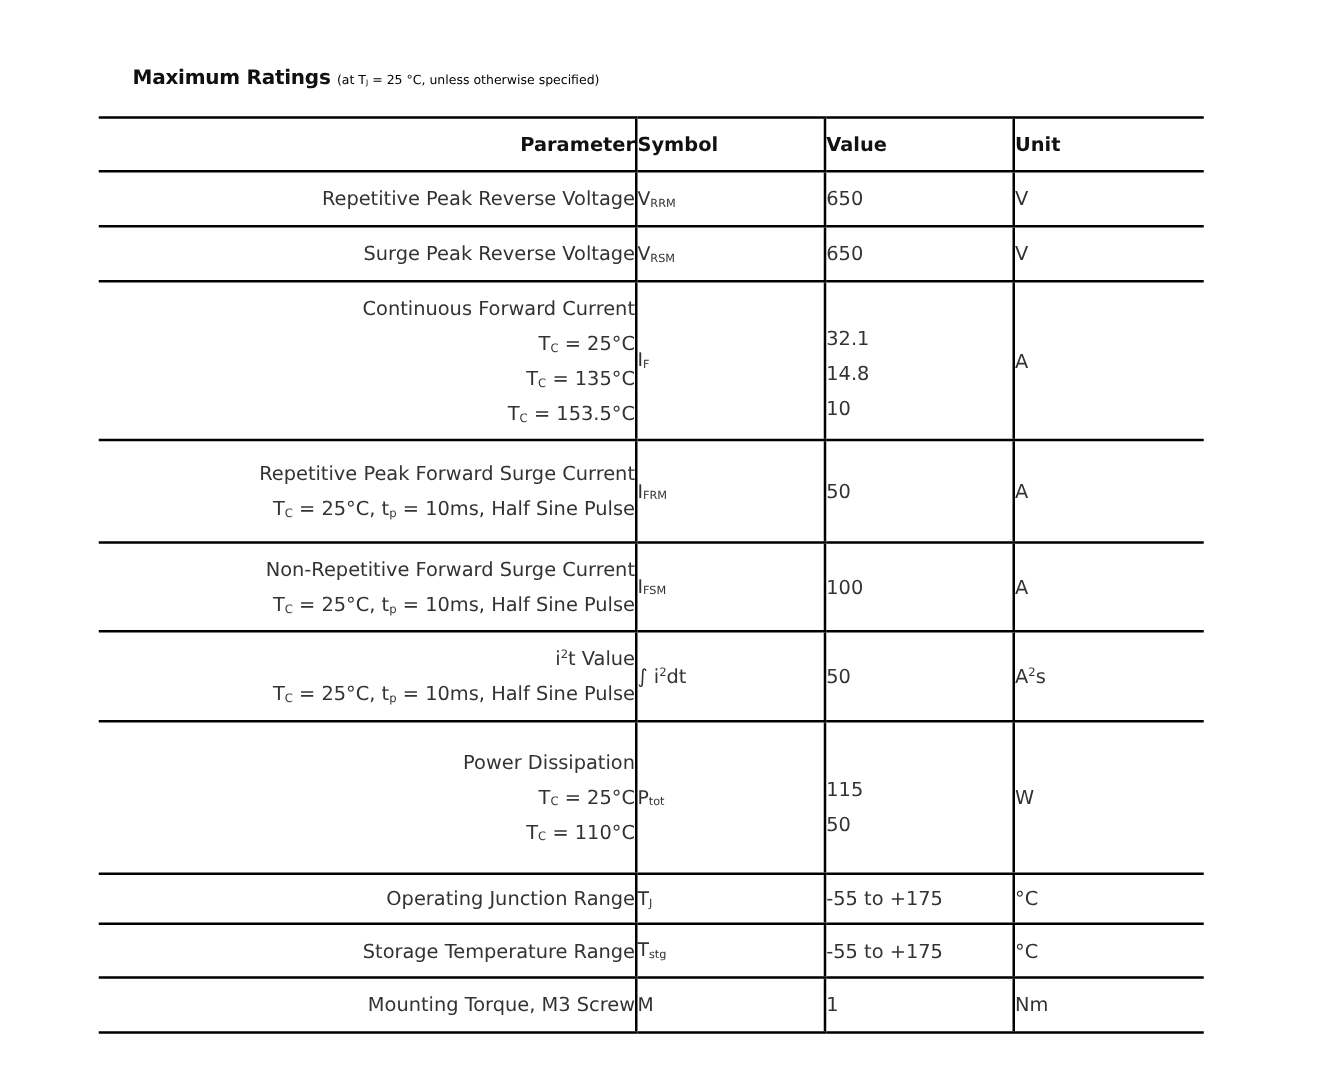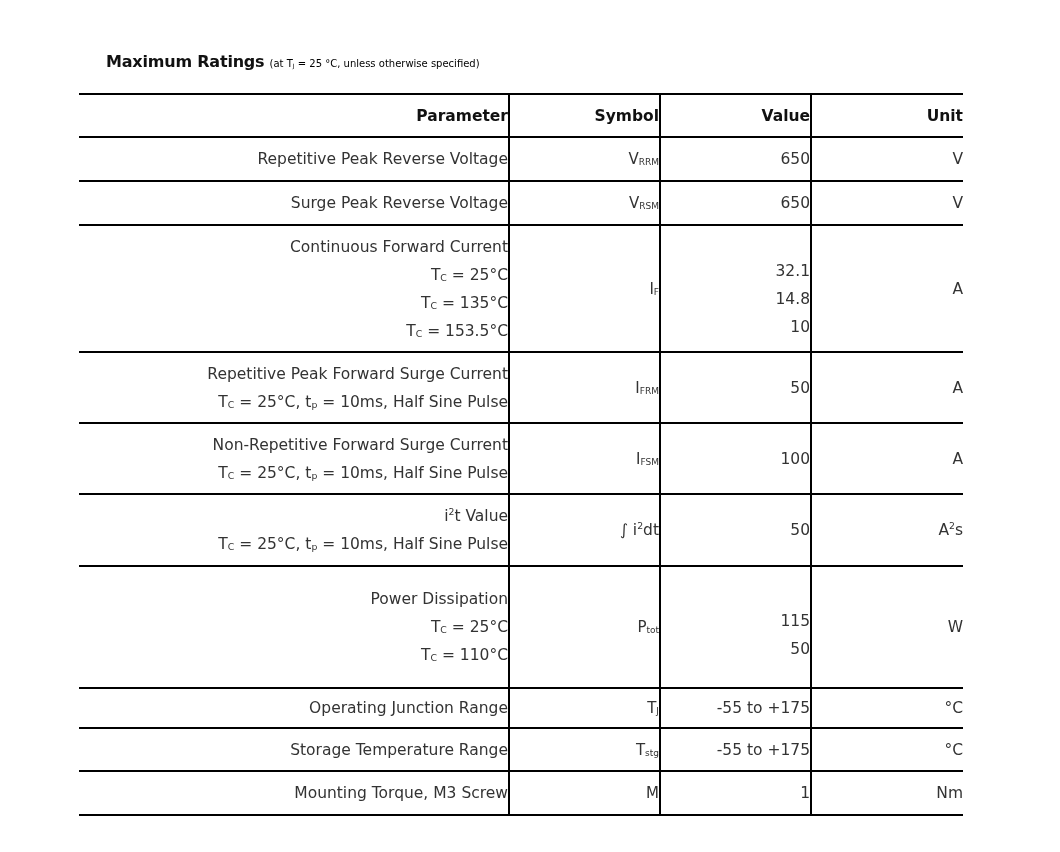--- a/index.html
+++ b/index.html
@@ -9,21 +9,21 @@
   .title .main { font-size:16px; font-weight:bold; color:#111; letter-spacing:-0.2px; }
   .title .cond { font-size:10px; color:#000000; }
   sub, .sub { font-size:0.6em; vertical-align:-0.15em; }
   sup { font-size:0.6em; vertical-align:0.6em; line-height:0; }
   table { position:absolute; left:79px; top:93px; width:884px; border-collapse:collapse; table-layout:fixed; }
   td, th { border-top:2.5px solid #000; border-bottom:2.5px solid #000; padding:0; font-size:15.5px; color:#333; font-weight:normal; }
   th { font-weight:bold; color:#111; }
   td + td, th + th { border-left:2.5px solid #000; }
   col.c1 { width:430px; } col.c2 { width:151px; } col.c3 { width:151px; } col.c4 { width:152px; }
   .param { text-align:right; padding-left:5px; vertical-align:middle; }
-  .center { text-align:right; vertical-align:middle; }
+  .center { text-align:left; vertical-align:middle; }
   .line { line-height:28px; height:28px; }
   .sym { font-size:15px; }
 </style>
 </head>
 <body>
 
 <div class="title">
   <span class="main">Maximum Ratings</span>
   <span class="cond"><span>(at T</span><span class="sub">J</span><span> = 25 °C, unless otherwise specified)</span></span>
 </div>
@@ -68,21 +68,21 @@
       </td>
       <td class="center sym"><span>I</span><span class="sub">F</span></td>
       <td class="center" style="padding-top:20px">
         <div class="line">32.1</div>
         <div class="line">14.8</div>
         <div class="line">10</div>
       </td>
       <td class="center">A</td>
     </tr>
 
-    <tr style="height:71px">
+    <tr style="height:82px">
       <td class="param">
         <div class="line">Repetitive Peak Forward Surge Current</div>
         <div class="line"><span>T</span><span class="sub">C</span> <span>= 25°C, t</span><span class="sub">p</span> <span>= 10ms, Half Sine Pulse</span></div>
       </td>
       <td class="center sym"><span>I</span><span class="sub">FRM</span></td>
       <td class="center">50</td>
       <td class="center">A</td>
     </tr>
 
     <tr style="height:71px">

